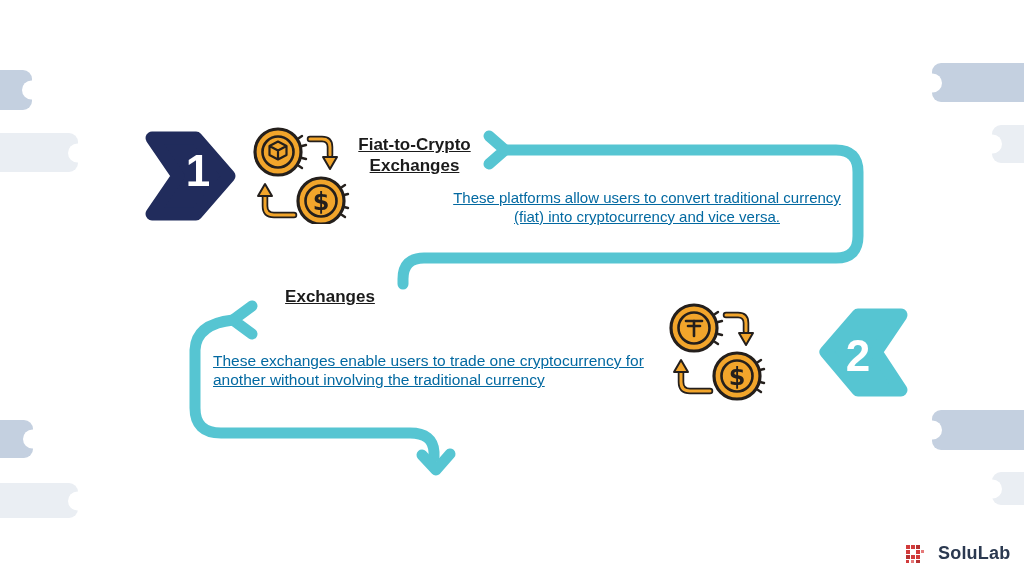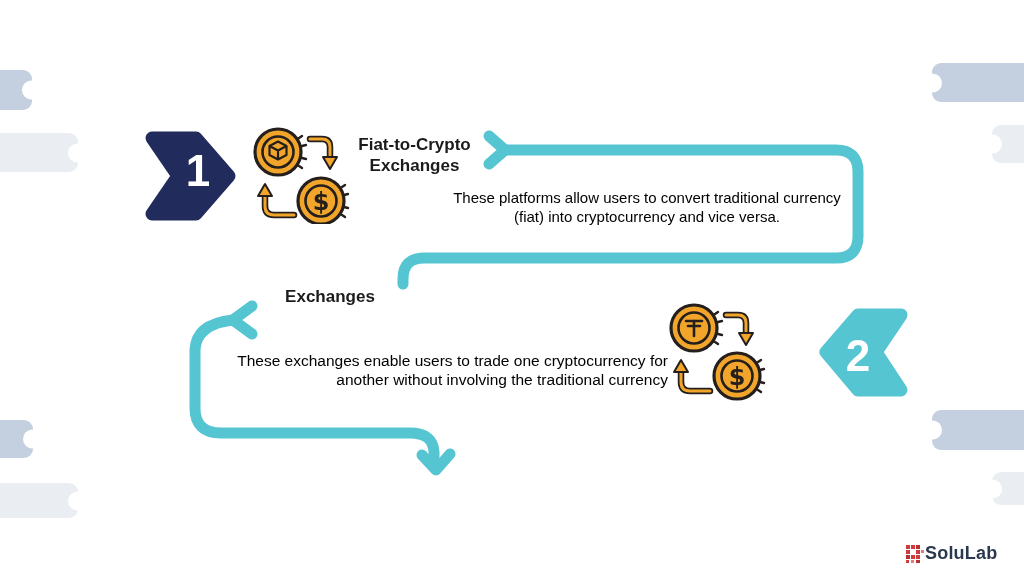--- a/index.html
+++ b/index.html
@@ -11,25 +11,25 @@
   .tab::after{content:"";position:absolute;width:19px;height:19px;border-radius:50%;
               background:#fff;top:50%;transform:translateY(-50%);}
   .tab-l{border-radius:0 9px 9px 0;}
   .tab-l::after{right:-9px;}
   .tab-r{border-radius:9px 0 0 9px;}
   .tab-r::after{left:-9px;}
   .tab-blue{background:#c4d0e0;}
   .tab-gray{background:#eaeef3;}
   
   .title{position:absolute;font-weight:700;color:#1b1b1b;font-size:17px;line-height:21px;
-         text-align:center;}
-  .body-text{position:absolute;color:#000000;}
+         text-align:center;text-decoration:underline;}
+  .body-text{position:absolute;color:#0369a1;text-decoration:underline;}
   .num{position:absolute;color:#ffffff;font-size:44px;font-weight:700;text-align:center;}
   
-  .logo{position:absolute;left:906px;top:543px;display:flex;align-items:center;gap:1px;}
+  .logo{position:absolute;left:906px;top:543px;display:flex;align-items:center;gap:14px;}
   .logo-text{font-size:18px;font-weight:600;color:#2b3950;letter-spacing:0.2px;}
 </style>
 </head>
 <body>
 
 <div id="canvas">
 
   <div class="tab tab-l tab-blue" style="left:0;top:70px;width:32px;height:40px;"></div>
   <div class="tab tab-l tab-gray" style="left:0;top:133px;width:78px;height:39px;"></div>
   <div class="tab tab-l tab-blue" style="left:0;top:420px;width:33px;height:38px;"></div>
@@ -91,21 +91,21 @@
 
   <div class="title" style="left:337px;top:134px;width:155px;">
     <div>Fiat-to-Crypto</div>
     <div>Exchanges</div>
   </div>
   <div class="body-text" style="left:447px;top:188px;width:400px;font-size:15px;line-height:19px;text-align:center;">These platforms allow users to convert traditional currency (fiat) into cryptocurrency and vice versa.</div>
 
   <div class="title" style="left:250px;top:286px;width:160px;">
     <div>Exchanges</div>
   </div>
-  <div class="body-text" style="left:213px;top:351px;width:455px;font-size:15.5px;line-height:19px;text-align:right;">These exchanges enable users to trade one cryptocurrency for another without involving the traditional currency</div>
+  <div class="body-text" style="left:213px;top:351px;width:455px;font-size:15.5px;line-height:19px;text-align:left;">These exchanges enable users to trade one cryptocurrency for another without involving the traditional currency</div>
 
   <svg class="abs" style="left:666px;top:301px;" width="100" height="100" viewBox="0 0 100 100">
     <g>
       <circle cx="28" cy="27" r="23" fill="#f2a52b" stroke="#241f1c" stroke-width="3.2"></circle>
       <g stroke="#241f1c" stroke-width="2.4" stroke-linecap="round">
         <path d="M49,13 L52,11"></path>
           <path d="M52,21 L56,20"></path>
           <path d="M52,33 L56,34"></path>
           <path d="M49,41 L52,43"></path>
       </g>

